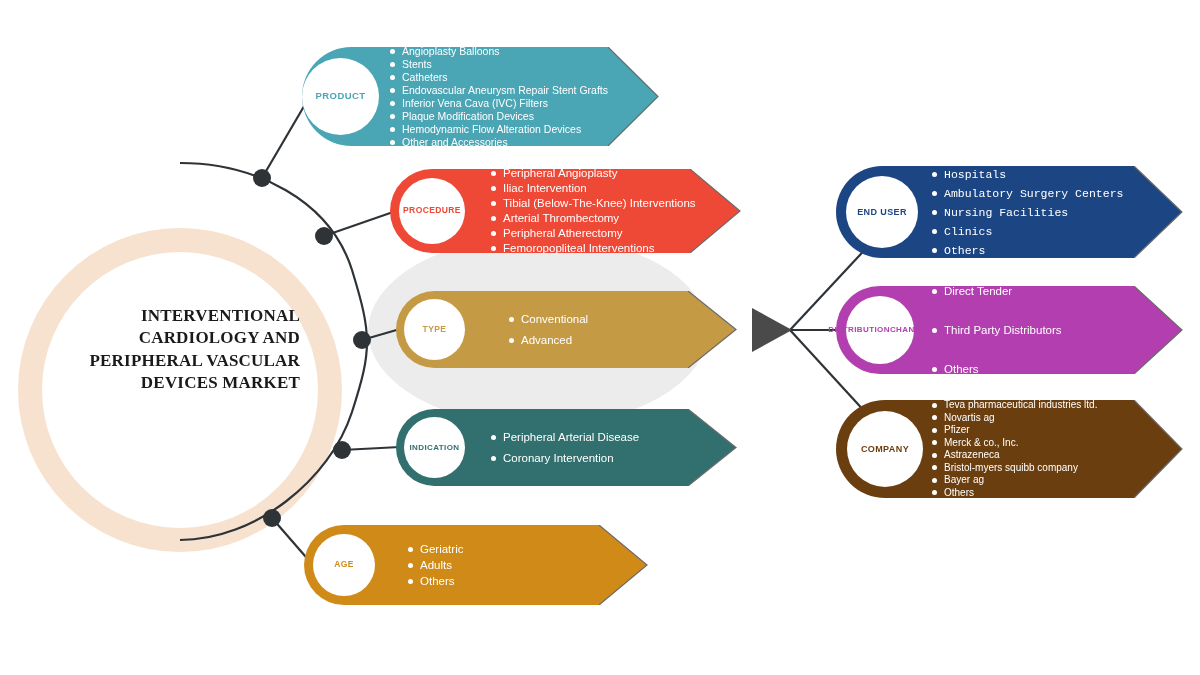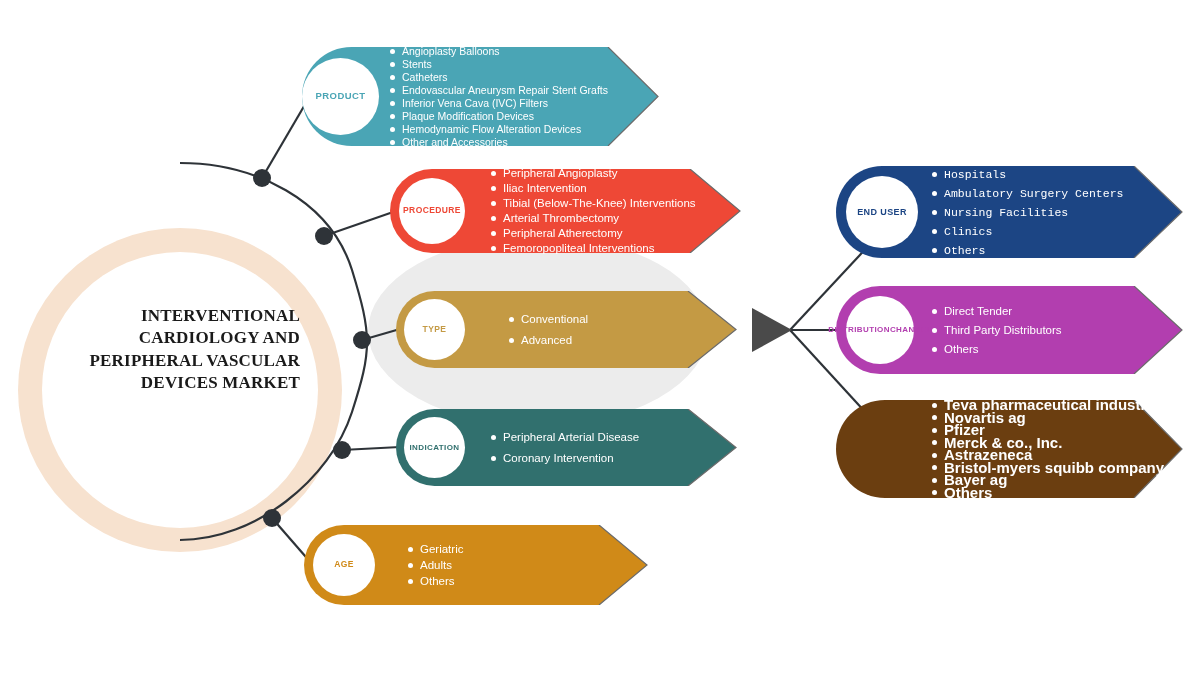--- a/index.html
+++ b/index.html
@@ -343,21 +343,21 @@
       <div class="arrow">
         <svg viewBox="0 0 348 88" preserveAspectRatio="none">
           <path d="M44,0 H298 L346,44 L298,88 H44 A44,44 0 0 1 44,0 Z" fill="#B23EAF"></path>
           <path d="M298,0 L346,44 L298,88" fill="none" stroke="#6B6B6B" stroke-width="1.2"></path>
         </svg>
       </div>
       <div class="badge" style="left:10px; top:10px; width:68px; height:68px; color:#B23EAF; font-size:8px; ">
         <span>DISTRIBUTION</span>
         <span>CHANNEL</span>
       </div>
-      <div class="items" style="margin-left:96px; font-size:11.5px; line-height:19px;">
+      <div class="items" style="margin-left:96px; font-size:11.5px; line-height:19px;gap:20px;">
           <div class="item">
             <span class="dot"></span>
             <span>Direct Tender</span>
           </div>
           <div class="item">
             <span class="dot"></span>
             <span>Third Party Distributors</span>
           </div>
           <div class="item">
             <span class="dot"></span>
@@ -368,21 +368,24 @@
   </div>
 
   <div class="seg" id="seg-company" style="left:836px; top:400px; width:348px; height:98px;">
     <div class="seg-body">
       <div class="arrow">
         <svg viewBox="0 0 348 98" preserveAspectRatio="none">
           <path d="M49,0 H298 L346,49 L298,98 H49 A49,49 0 0 1 49,0 Z" fill="#6B3E10"></path>
           <path d="M298,0 L346,49 L298,98" fill="none" stroke="#6B6B6B" stroke-width="1.2"></path>
         </svg>
       </div>
-      <div class="items" style="margin-left:96px; font-size:15px; line-height:12.5px;font-weight:bold;">
+      <div class="badge" style="left:11px; top:11px; width:76px; height:76px; color:#6B3E10; font-size:9px;">
+        <span>COMPANY</span>
+      </div>
+      <div class="items" style="margin-left:96px; font-size:10px; line-height:12.5px;">
           <div class="item">
             <span class="dot"></span>
             <span>Teva pharmaceutical industries ltd.</span>
           </div>
           <div class="item">
             <span class="dot"></span>
             <span>Novartis ag</span>
           </div>
           <div class="item">
             <span class="dot"></span>

